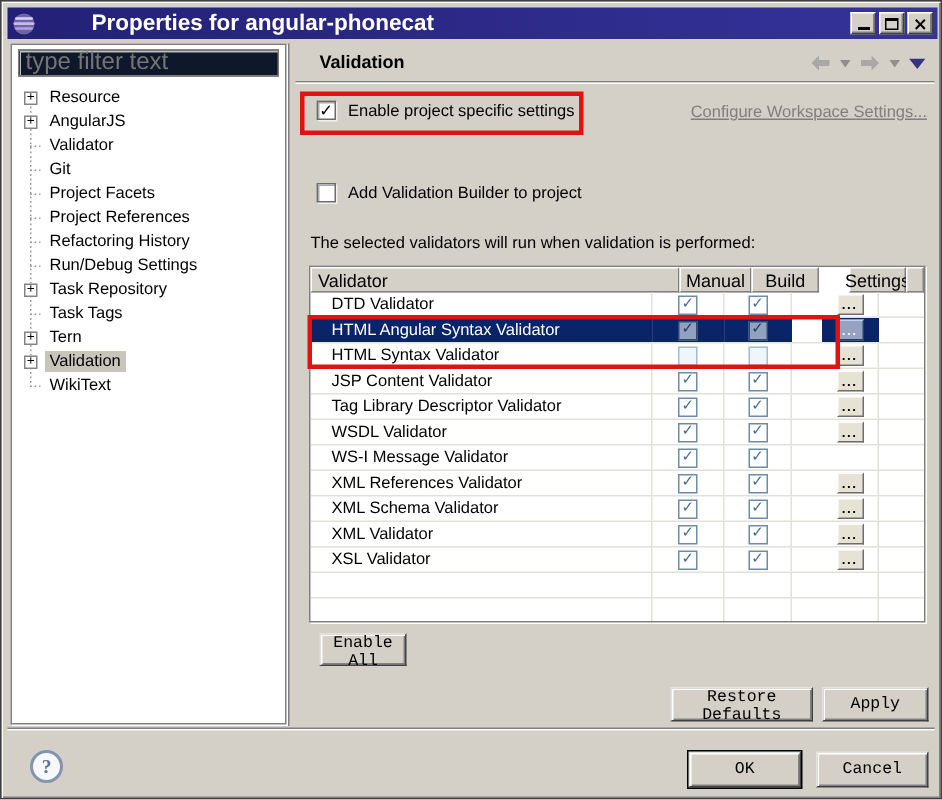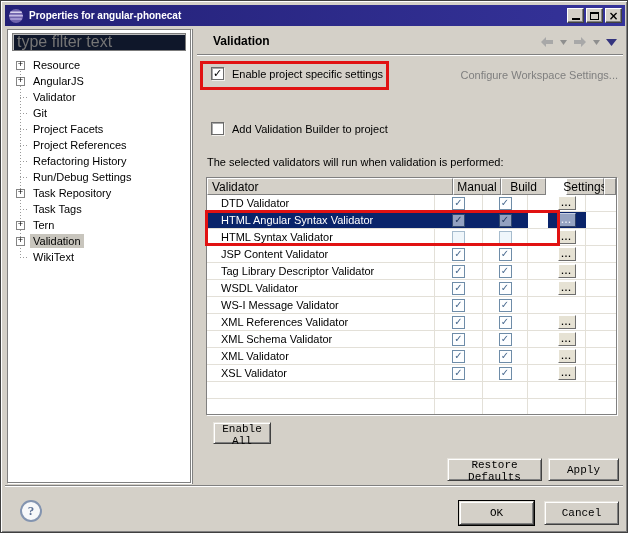--- a/index.html
+++ b/index.html
@@ -10,21 +10,21 @@
     box-shadow: inset 1px 1px 0 #FFFFFF, inset -1px -1px 0 #808080, inset 2px 2px 0 #D4D0C8;
     overflow:hidden; font-size:11px; color:#000;
   }
   
   .titlebar {
     position:absolute; left:4px; top:4px; width:620px; height:21px;
     background:linear-gradient(90deg, var(--titlebar,#232076), #35339A);
     display:flex; align-items:center; padding:0 3px;
   }
   .titlebar .app-icon { width:16px; height:16px; margin-right:5px; flex:0 0 auto; }
-  .titlebar .wtitle { color:#fff; font-weight:bold; font-size:10px; flex:1 1 auto; white-space:nowrap; overflow:hidden; }
+  .titlebar .wtitle { color:#fff; font-weight:bold; font-size:15px; flex:1 1 auto; white-space:nowrap; overflow:hidden;margin-left:32px; }
   .winbtns { display:flex; gap:2px; }
   .wbtn {
     width:17px; height:15px; background:#D4D0C8;
     border:1px solid; border-color:#FFFFFF #404040 #404040 #FFFFFF;
     box-shadow: inset -1px -1px 0 #808080;
     display:flex; align-items:center; justify-content:center; cursor:pointer; padding:0;
   }
   .wbtn.minb { margin-right:0px; }
   .g-min { width:8px; height:2px; background:#000; margin-top:7px; }
   .g-max { width:9px; height:8px; border:1px solid #000; border-top:2px solid #000; }
@@ -60,21 +60,21 @@
   .navbtn { display:flex; align-items:center; cursor:pointer; }
   .hgroove { position:absolute; left:0; right:0; top:25px; height:2px; border-top:1px solid #808080; border-bottom:1px solid #fff; }
   .cbrow { position:absolute; display:flex; align-items:center; gap:8px; }
   .cbox {
     width:13px; height:13px; background:#fff; border:1px solid #6B6B6B;
     box-shadow: inset 1px 1px 0 #A9A9A9, 1px 1px 0 #F2F0EC;
     display:flex; align-items:center; justify-content:center;
     font:bold 11px/11px "DejaVu Sans", sans-serif; color:#000; flex:0 0 auto; cursor:pointer;
   }
   .cblabel { cursor:default; }
-  .wslink { position:absolute; right:5px; top:40px; color:var(--linkgray,#7F7F7F); cursor:pointer; }
+  .wslink { position:absolute; right:5px; top:40px; color:var(--linkgray,#7F7F7F); text-decoration:underline; cursor:pointer; }
   .caption { position:absolute; left:10px; top:127px; }
   
   .vtable {
     position:absolute; left:9px; top:148px; width:411px; height:238px;
     background:#fff; border:1px solid #808080; box-shadow: 1px 1px 0 #fff; overflow:hidden;
   }
   .vrow { display:flex; height:17px; }
   .vhead .hc {
     background:#D4D0C8; border:1px solid; border-color:#FFFFFF #808080 #808080 #FFFFFF;
     display:flex; align-items:center; padding:0 4px; font-size:12px; cursor:pointer;

